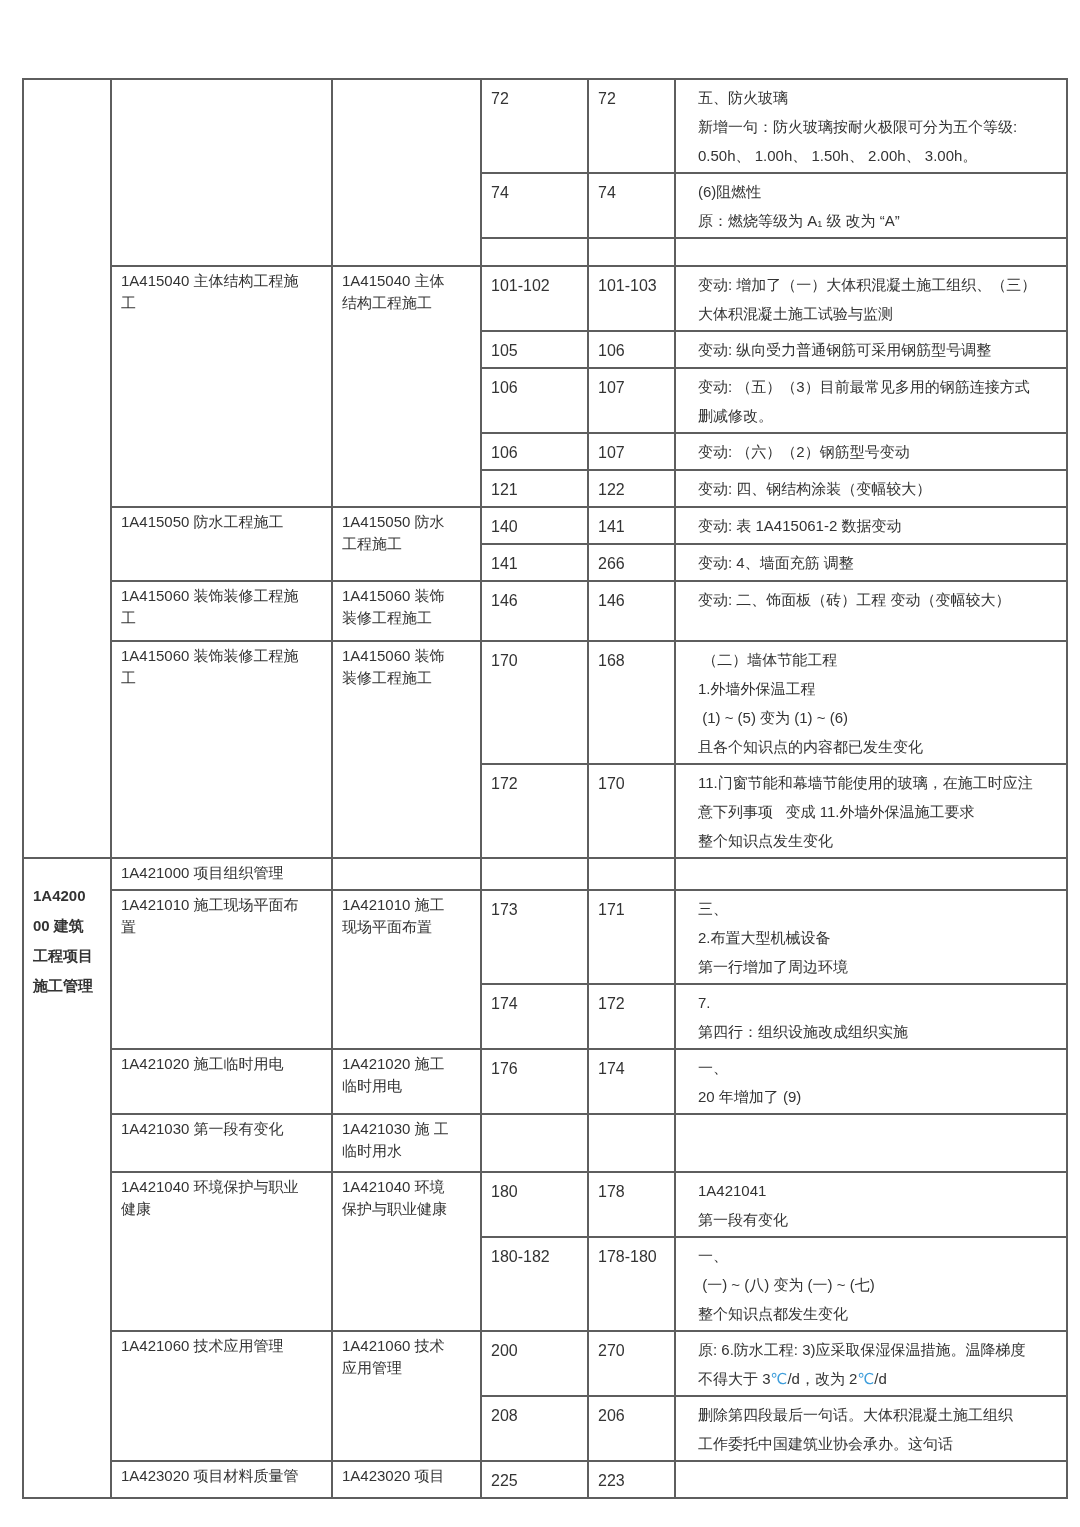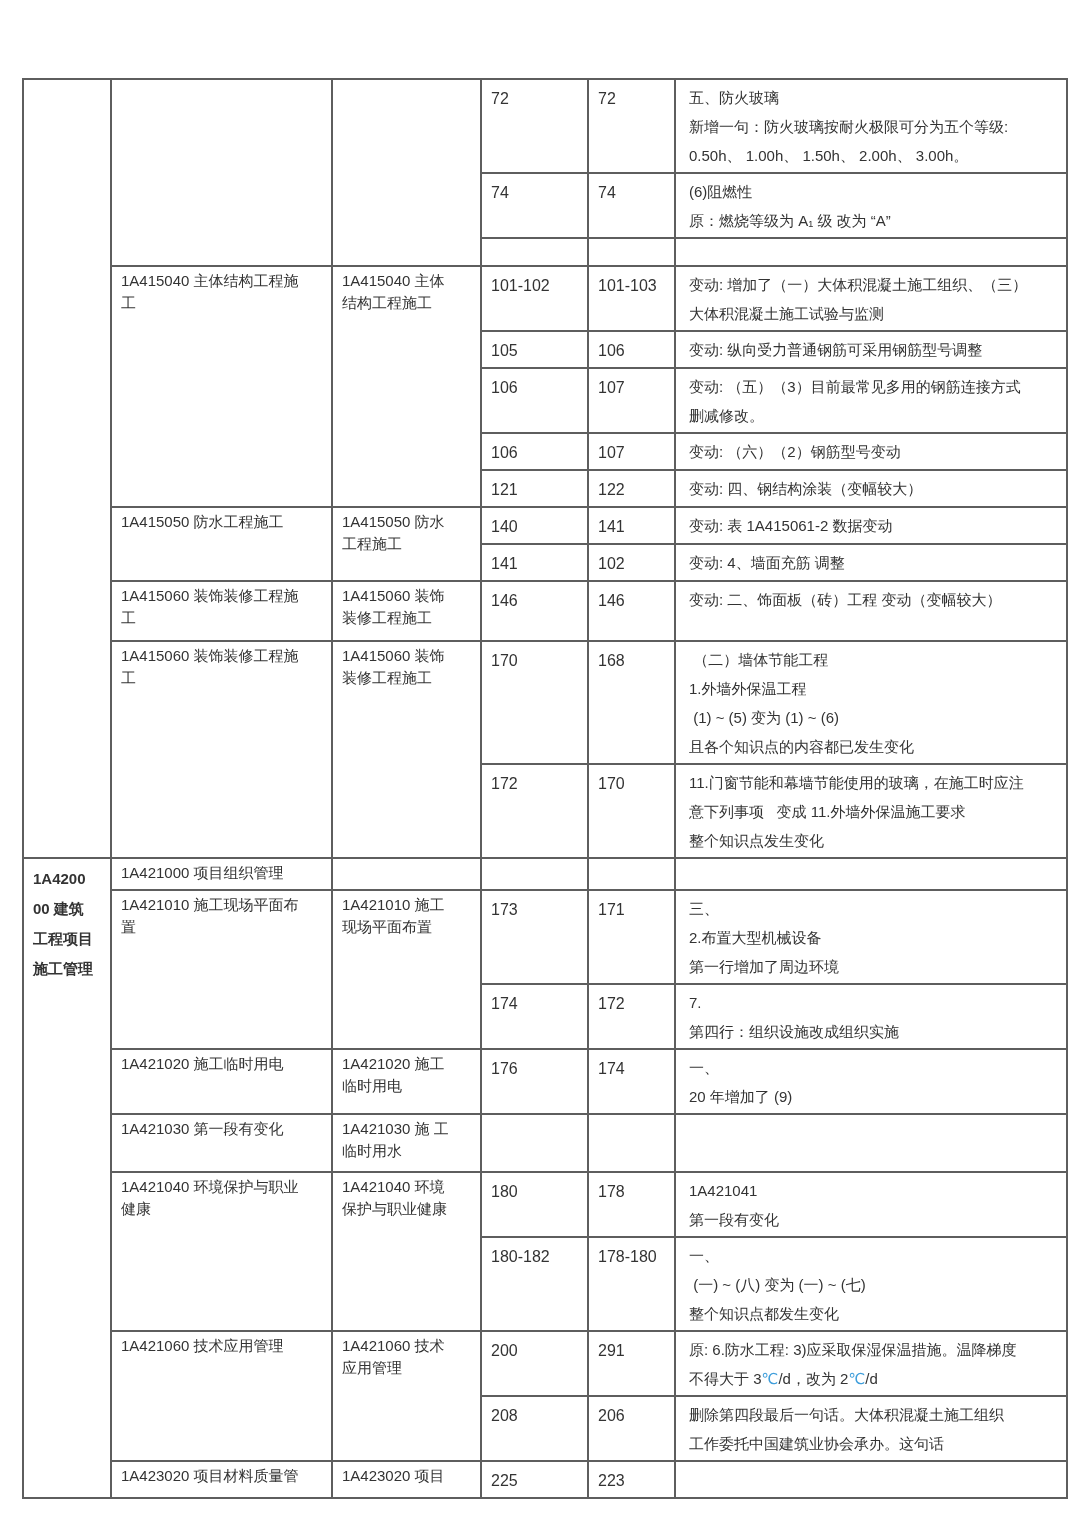--- a/index.html
+++ b/index.html
@@ -19,24 +19,24 @@
   td{
     border:2px solid var(--border);
     vertical-align:top;
     font-size:15px;
     line-height:29px;
     padding:3px 8px 2px 9px;
     white-space:pre-wrap;
     overflow:hidden;
     color:var(--text);
   }
-  td.c-left{font-weight:bold;line-height:30px;padding-top:5px;}
+  td.c-left{font-weight:bold;line-height:30px;padding-top:22px;}
   td.c-sec2,td.c-sec3{line-height:22px;}
   td.c-old,td.c-new{font-size:16px;line-height:28px;padding-top:5px;}
-  td.c-desc{padding-left:13px;}
+  td.c-desc{padding-left:22px;}
   td.bold{font-weight:normal;}
   .celsius{color:var(--celsius);}
   tr.h92{height:92px}tr.h56{height:56px}tr.h28{height:28px}tr.h58{height:58px}
   tr.h32{height:32px}tr.h30{height:30px}tr.h60{height:60px}tr.h110{height:110px}
   tr.h90{height:90px}tr.h84{height:84px}tr.h86{height:86px}tr.h34{height:34px}
 </style>
 </head>
 <body>
 
 <div class="page">
@@ -108,21 +108,21 @@
   <tr class="h32">
     <td class="c-sec2" rowspan="2">1A415050 防水工程施工</td>
     <td class="c-sec3" rowspan="2">1A415050 防水
 工程施工</td>
     <td class="c-old">140</td>
     <td class="c-new">141</td>
     <td class="c-desc">变动: 表 1A415061-2 数据变动</td>
   </tr>
   <tr class="h30">
     <td class="c-old">141</td>
-    <td class="c-new">102</td>
+    <td class="c-new">266</td>
     <td class="c-desc">变动: 4、墙面充筋 调整</td>
   </tr>
 
   <tr class="h60">
     <td class="c-sec2">1A415060 装饰装修工程施
 工</td>
     <td class="c-sec3">1A415060 装饰
 装修工程施工</td>
     <td class="c-old">146</td>
     <td class="c-new">146</td>
@@ -214,21 +214,21 @@
     <td class="c-desc">一、
  (一) ~ (八) 变为 (一) ~ (七)
 整个知识点都发生变化</td>
   </tr>
 
   <tr class="h60">
     <td class="c-sec2" rowspan="2">1A421060 技术应用管理</td>
     <td class="c-sec3" rowspan="2">1A421060 技术
 应用管理</td>
     <td class="c-old">200</td>
-    <td class="c-new">291</td>
+    <td class="c-new">270</td>
     <td class="c-desc"><span>原: 6.防水工程: 3)应采取保湿保温措施。温降梯度
 不得大于 3</span><span class="celsius">℃</span><span>/d，改为 2</span><span class="celsius">℃</span><span>/d</span></td>
   </tr>
   <tr class="h60">
     <td class="c-old">208</td>
     <td class="c-new">206</td>
     <td class="c-desc">删除第四段最后一句话。大体积混凝土施工组织
 工作委托中国建筑业协会承办。这句话</td>
   </tr>
 

